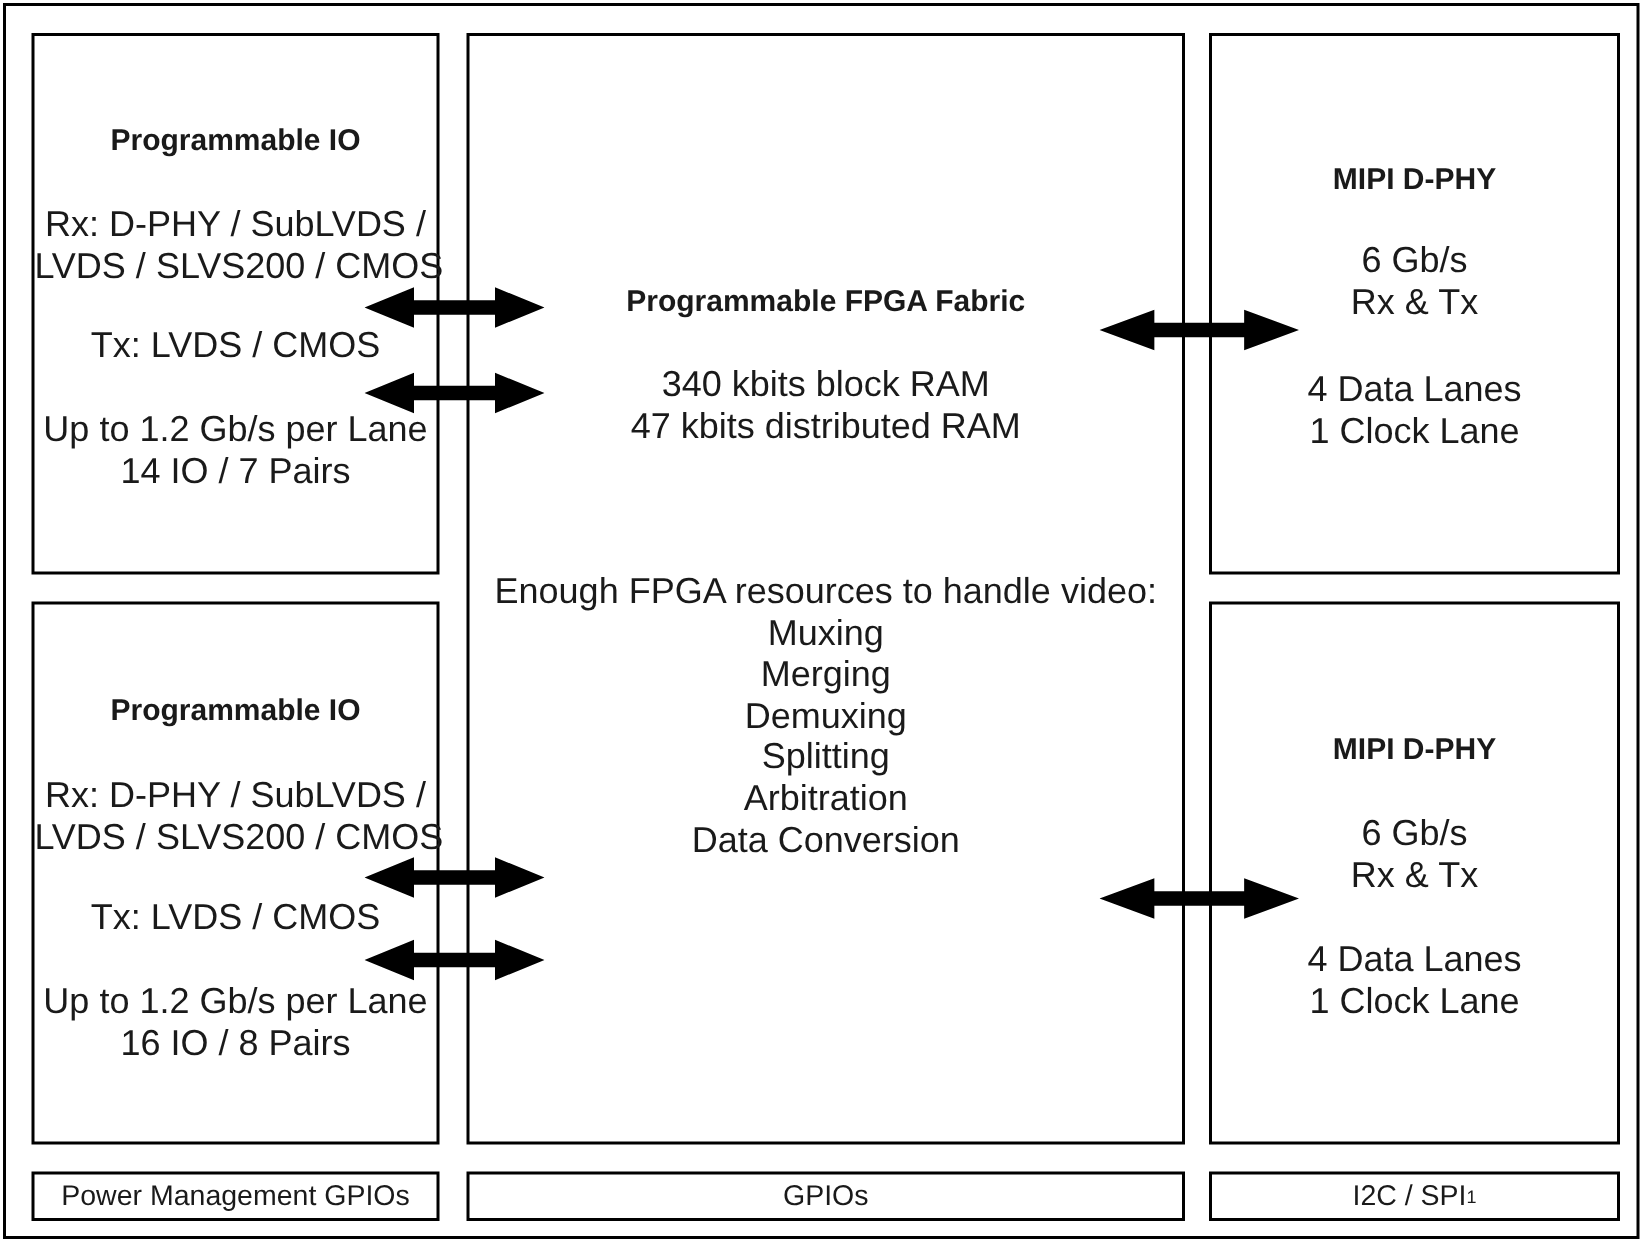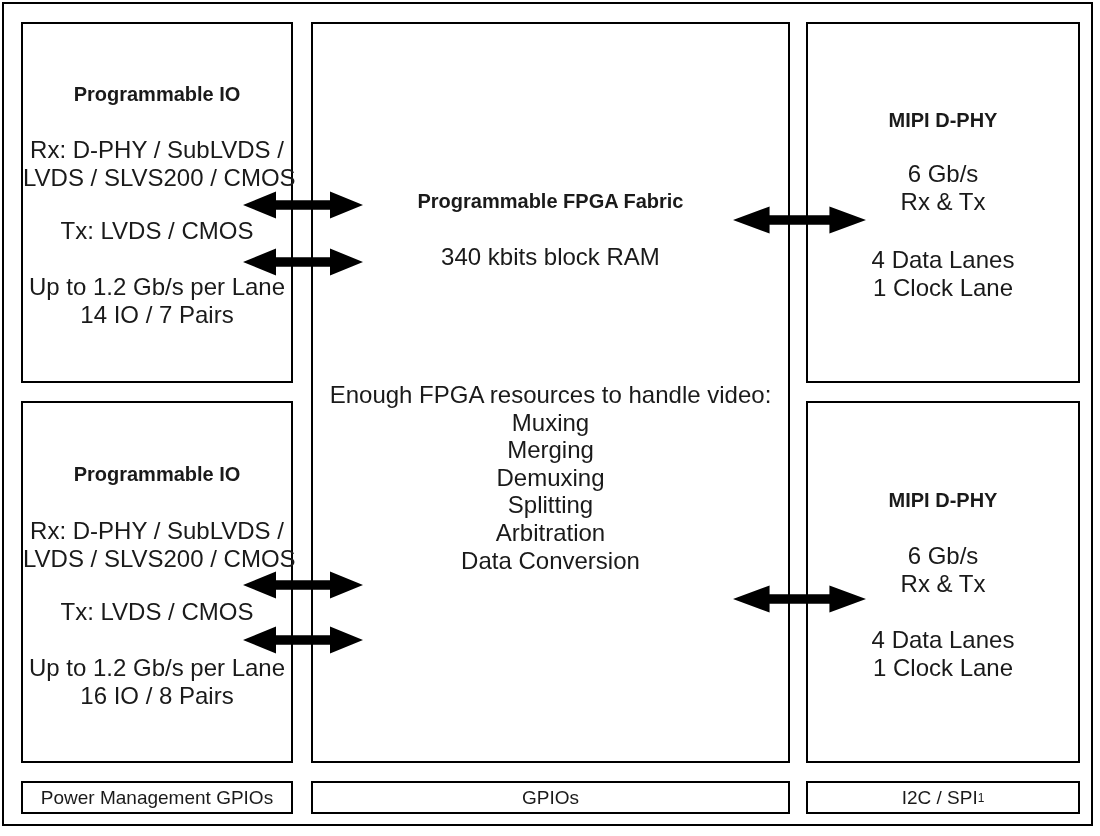--- a/index.html
+++ b/index.html
@@ -96,20 +96,21 @@
     <div class="tline" style="top:114px">Rx: D-PHY / SubLVDS /</div>
     <div class="tline" style="top:142px">LVDS / SLVS200 / CMOS</div>
     <div class="tline" style="top:195px">Tx: LVDS / CMOS</div>
     <div class="tline" style="top:251px">Up to 1.2 Gb/s per Lane</div>
     <div class="tline" style="top:279px">16 IO / 8 Pairs</div>
   </div>
 
   <div class="block" style="left:311px; top:22px; width:479px; height:741px;">
     <div class="tline bold" style="top:163px">Programmable FPGA Fabric</div>
     <div class="tline" style="top:219px">340 kbits block RAM</div>
+    <div class="tline" style="top:247px">47 kbits distributed RAM</div>
     <div class="res-wrap res-list">
       <div class="tline">Enough FPGA resources to handle video:</div>
       <div class="tline">Muxing</div>
       <div class="tline">Merging</div>
       <div class="tline">Demuxing</div>
       <div class="tline">Splitting</div>
       <div class="tline">Arbitration</div>
       <div class="tline">Data Conversion</div>
     </div>
   </div>

